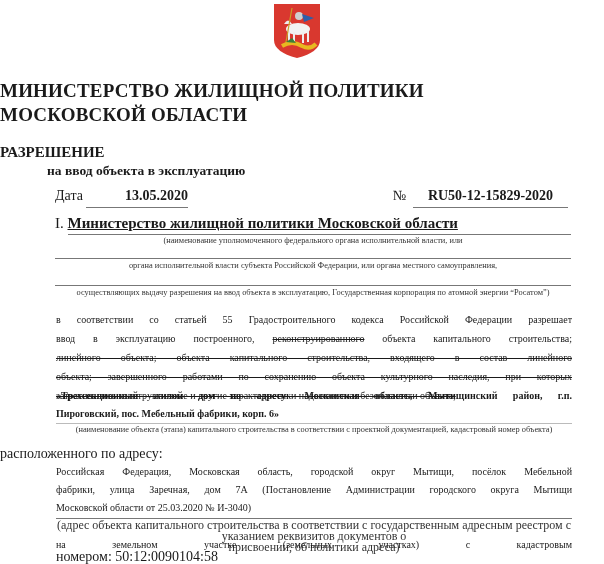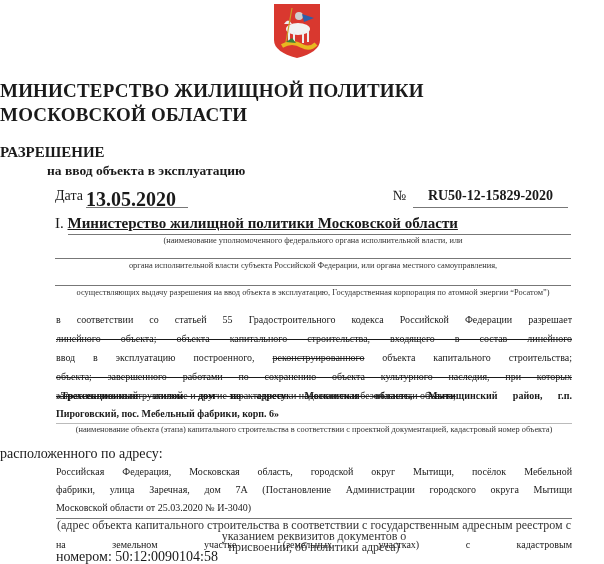--- a/index.html
+++ b/index.html
@@ -38,46 +38,46 @@
   </svg>
 </div>
 
 <div class="abs center h1" style="top:80px;">МИНИСТЕРСТВО ЖИЛИЩНОЙ ПОЛИТИКИ</div>
 <div class="abs center h1" style="top:104px;">МОСКОВСКОЙ ОБЛАСТИ</div>
 
 <div class="abs center h2" style="top:144px;">РАЗРЕШЕНИЕ</div>
 <div class="abs center h3" style="top:163px;padding-left:47px;">на ввод объекта в эксплуатацию</div>
 
 <div class="abs" style="left:55px; top:188px; font-size:14px;">Дата</div>
-<div class="abs bold" style="left:86px; top:188px; width:102px; text-align:left; font-size:20px;">13.05.2020</div>
+<div class="abs bold" style="left:86px; top:188px; width:102px; text-align:right; font-size:14px;">13.05.2020</div>
 <div class="rule" style="left:86px; top:207px; width:102px;"></div>
 
 <div class="abs" style="left:393px; top:188px; font-size:14px;">№</div>
 <div class="abs bold" style="left:413px; top:188px; width:155px; text-align:center; font-size:14px;">RU50-12-15829-2020</div>
 <div class="rule" style="left:413px; top:207px; width:155px;"></div>
 
 <div class="abs" style="left:55px; top:215px; font-size:15px; white-space:nowrap;">
   <span>I.</span>
   <span class="bold" style="text-decoration:underline;">Министерство жилищной политики Московской области</span>
 </div>
 <div class="rule" style="left:68px; top:234px; width:503px;"></div>
 <div class="abs small" style="left:55px; width:516px; top:236px;">(наименование уполномоченного федерального органа исполнительной власти, или</div>
 <div class="rule" style="left:55px; top:258px; width:516px;"></div>
 <div class="abs small" style="left:55px; width:516px; top:261px;">органа исполнительной власти субъекта Российской Федерации, или органа местного самоуправления,</div>
 <div class="rule" style="left:55px; top:285px; width:516px;"></div>
 <div class="abs small" style="left:55px; width:516px; top:288px;">осуществляющих выдачу разрешения на ввод объекта в эксплуатацию, Государственная корпорация по атомной энергии “Росатом”)</div>
 
 <div class="abs body-text" style="left:56px; width:516px; top:310px;">
   <div class="line-just">в соответствии со статьей 55 Градостроительного кодекса Российской Федерации разрешает</div>
-  <div class="line-just strike">линейного объекта; объекта капитального строительства, входящего в состав линейного</div>
   <div class="line-just">
     <span>ввод в эксплуатацию построенного,</span>
     <span class="strike">реконструированного</span>
     <span>объекта капитального строительства;</span>
   </div>
+  <div class="line-just strike">линейного объекта; объекта капитального строительства, входящего в состав линейного</div>
   <div class="line-just strike">объекта; завершенного работами по сохранению объекта культурного наследия, при которых</div>
   <div class="strike">затрагивались конструктивные и другие характеристики надежности и безопасности объекта,</div>
 </div>
 
 <div class="abs bold" style="left:56px; width:516px; top:387px; font-size:10px; line-height:18px;">
   <div class="line-just">«Трехсекционный жилой дом по адресу: Московская область, Мытищинский район, г.п.</div>
   <div>Пироговский, пос. Мебельный фабрики, корп. 6»</div>
 </div>
 <div class="rule" style="left:56px; top:423px; width:516px; background:#bbb;"></div>
 <div class="abs small" style="left:56px; width:516px; top:425px;">(наименование объекта (этапа) капитального строительства в соответствии с проектной документацией, кадастровый номер объекта)</div>

